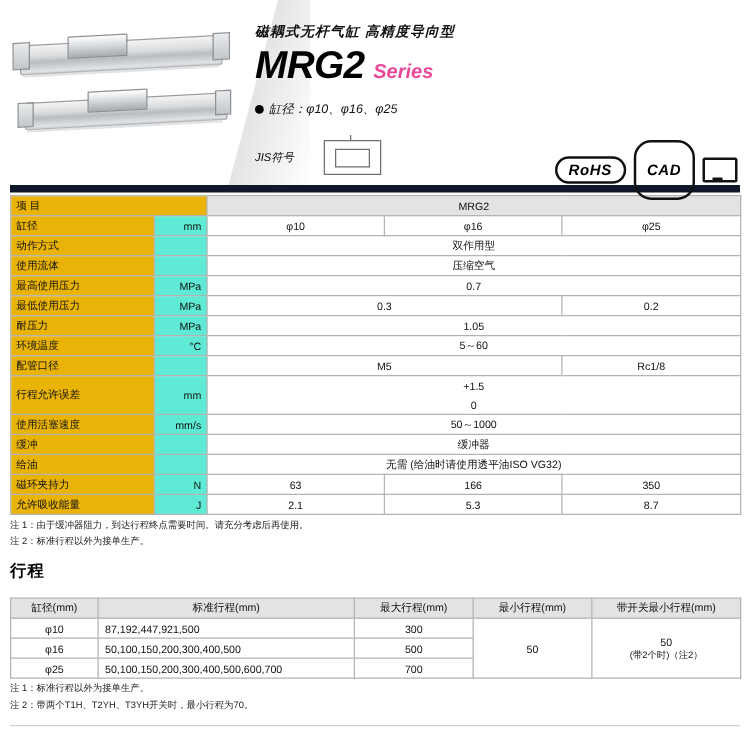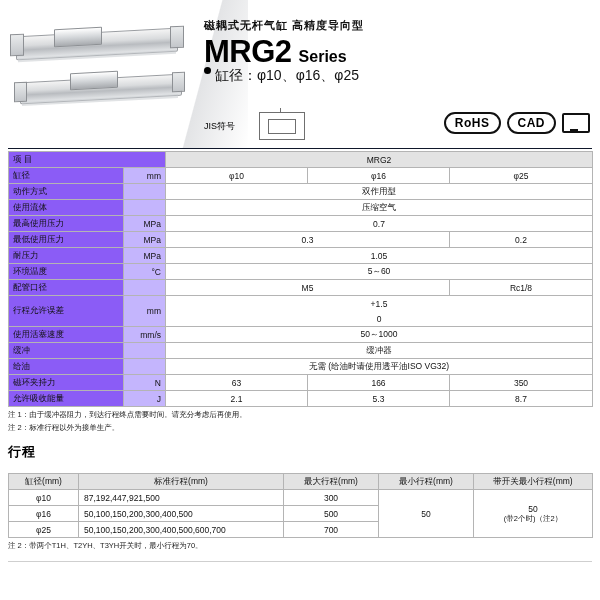--- a/index.html
+++ b/index.html
@@ -20,22 +20,23 @@
     width: 600px;
     height: 600px;
     box-sizing: border-box;
     padding: 0 8px;
   }
 
   
   .header {
     position: relative;
     height: 148px;
-    border-bottom: 1px solid #0f172a;
+    border-bottom: 6px solid #0f172a;
     display: flex;
+    font-style: italic;
   }
   .header-left {
     width: 186px;
     position: relative;
     overflow: hidden;
   }
   .prod-photo {
     position: absolute;
     left: 2px;
     top: 26px;
@@ -96,28 +97,28 @@
     font-size: 31px;
     font-weight: bold;
     letter-spacing: -0.5px;
     line-height: 1;
     color: #000;
   }
   .title-series {
     font-size: 16px;
     font-weight: bold;
     margin-left: 7px;
-    color: #000000;
+    color: #ec4899;
   }
   .bore-line {
-    margin-top: 0;
-    font-size: 14px;
+    margin-top: 13px;
+    font-size: 10px;
     color: #111;
     display: flex;
-    align-items: flex-start;
+    align-items: center;
   }
   .bullet-dot {
     display: inline-block;
     width: 7px;
     height: 7px;
     background: #000;
     border-radius: 50%;
     margin-right: 4px;
   }
   .jis-row {
@@ -166,21 +167,21 @@
     border: 2px solid #111;
     border-radius: 14px;
     padding: 2px 9px;
     font-size: 12px;
     font-weight: bold;
     letter-spacing: .5px;
   }
   .badge-cad {
     border: 2px solid #111;
     border-radius: 14px;
-    padding: 2px 9px;
+    padding: 15px 9px;
     font-size: 12px;
     font-weight: bold;
     letter-spacing: .5px;
   }
   .badge-monitor {
     width: 26px;
     height: 21px;
     position: relative;
   }
   .badge-monitor .scr {
@@ -228,26 +229,26 @@
     text-align: center;
     height: 13px;
     color: #111;
   }
   .hdr {
     background: #e3e3e3;
     font-weight: normal;
   }
   .lbl {
     text-align: left;
-    background: #8b5cf6;
+    background: #eab308;
     padding-left: 4px;
   }
   .unit {
     text-align: right;
-    background: #c4b5fd;
+    background: #5eead4;
     padding-right: 4px;
   }
   .note {
     font-size: 7.5px;
     color: #222;
     margin-top: 3px;
     line-height: 1.35;
   }
   .spec-wrap { margin-top: 2px; }
   .stroke-wrap { margin-top: 12px; }
@@ -467,18 +468,19 @@
         </tr>
 
         <tr>
           <td>φ25</td>
           <td class="left-val">50,100,150,200,300,400,500,600,700</td>
           <td>700</td>
         </tr>
       </tbody>
     </table>
 
+    <div class="note">注 1：标准行程以外为接单生产。</div>
     <div class="note">注 2：带两个T1H、T2YH、T3YH开关时，最小行程为70。</div>
   </div>
 
   <div class="footer-rule"></div>
 
 </div>
 
 </body></html>

